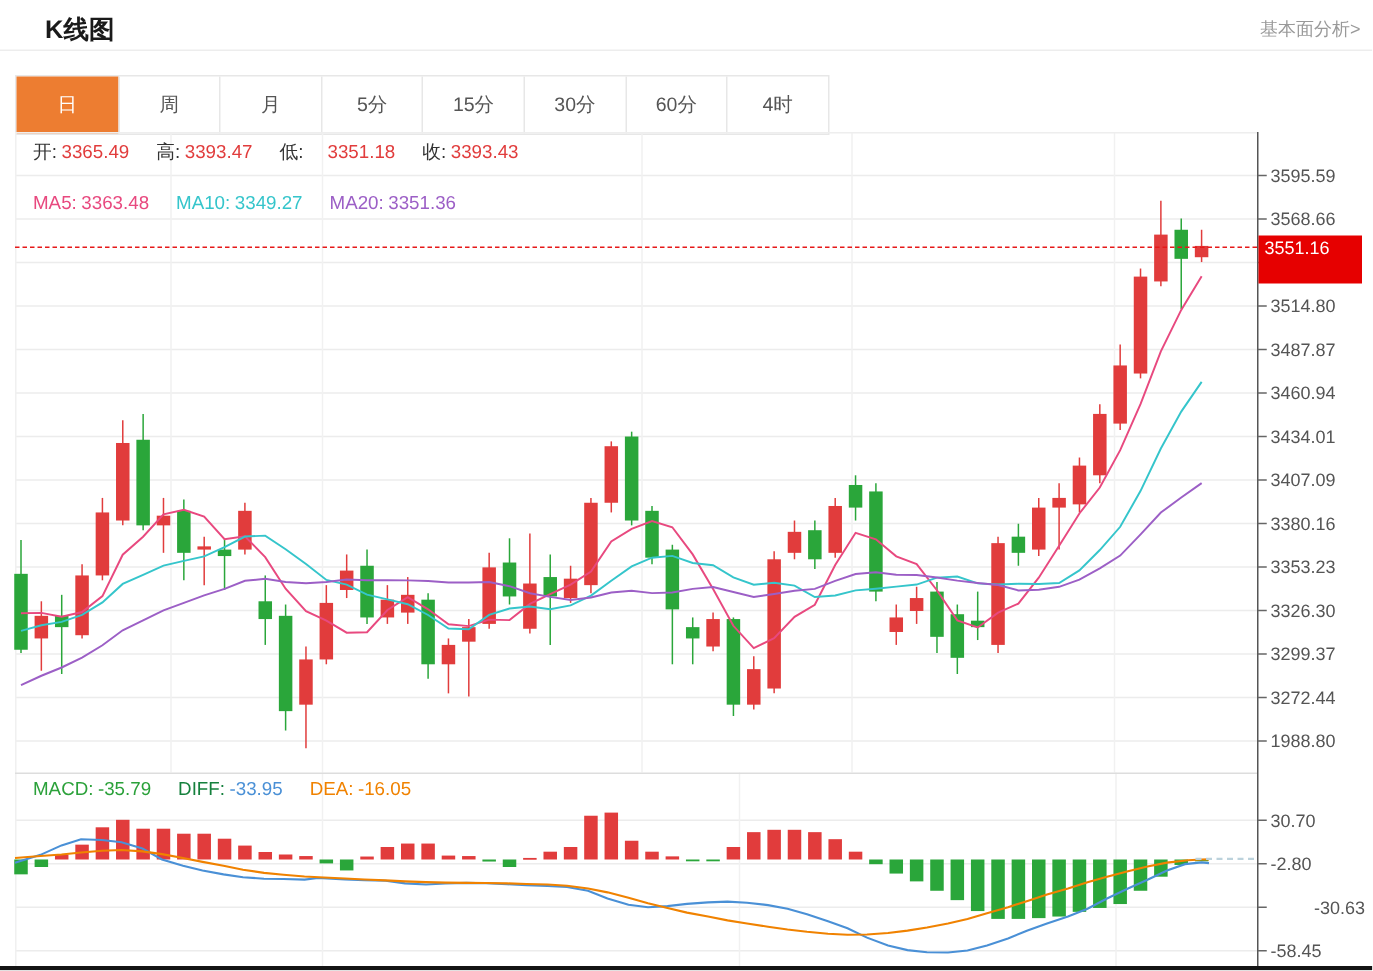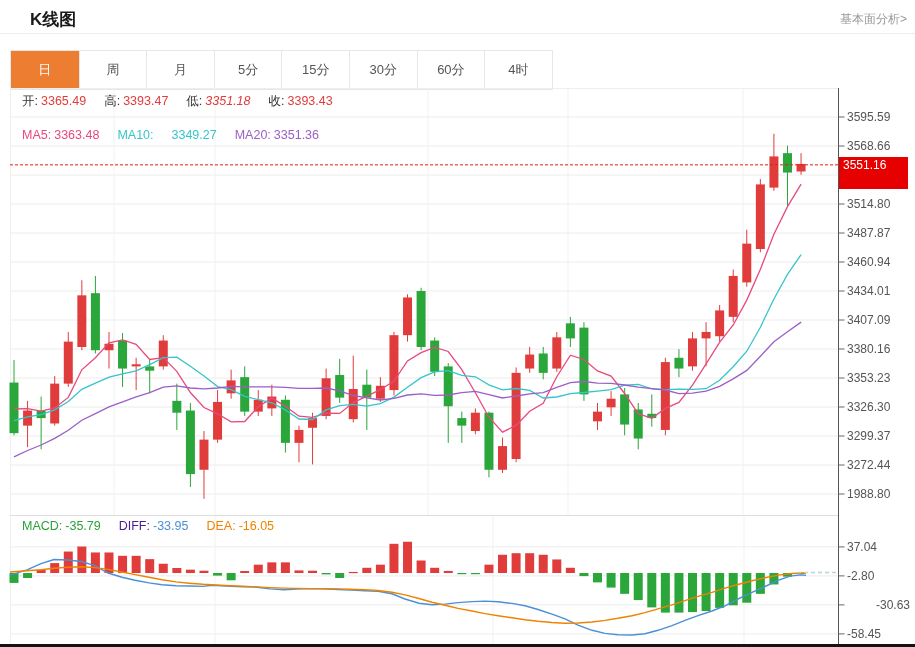--- a/index.html
+++ b/index.html
@@ -280,50 +280,50 @@
         <line x1="838.5" y1="546.9" x2="844.5" y2="546.9" stroke="#666"></line>
         <line x1="838.5" y1="575.9" x2="844.5" y2="575.9" stroke="#666"></line>
         <line x1="838.5" y1="604.9" x2="844.5" y2="604.9" stroke="#666"></line>
         <line x1="838.5" y1="633.9" x2="844.5" y2="633.9" stroke="#666"></line>
       </g>
     </svg>
 
   <div class="legend" id="ohlc-legend" style="left:22px;top:93px;">
       <span class="item"><span class="lab">开:</span><span style="color: rgb(225, 60, 60); margin-left: 3px;">3365.49</span></span>
       <span class="item"><span class="lab">高:</span><span style="color: rgb(225, 60, 60); margin-left: 3px;">3393.47</span></span>
-      <span class="item"><span class="lab">低:</span><span style="color: rgb(225, 60, 60); margin-left: 3px; font-style: italic;">3351.18</span></span>
+      <span class="item"><span class="lab">低:</span><span style="color: rgb(225, 60, 60); margin-left: 16px;">3351.18</span></span>
       <span class="item"><span class="lab">收:</span><span style="color: rgb(225, 60, 60); margin-left: 3px;">3393.43</span></span>
     </div>
   <div class="legend" id="ma-legend" style="left:22px;top:128px;">
       <span class="item"><span class="lab" style="color: rgb(232, 73, 127);">MA5:</span><span style="color: rgb(232, 73, 127); margin-left: 3px;">3363.48</span></span>
-      <span class="item"><span class="lab" style="color: rgb(53, 197, 203);">MA10:</span><span style="color: rgb(53, 197, 203); margin-left: 18px;">3349.27</span></span>
+      <span class="item"><span class="lab" style="color: rgb(53, 197, 203);">MA10:</span><span style="color: rgb(53, 197, 203); margin-left: 3px;">3349.27</span></span>
       <span class="item"><span class="lab" style="color: rgb(156, 95, 198);">MA20:</span><span style="color: rgb(156, 95, 198); margin-left: 3px;">3351.36</span></span>
     </div>
   <div class="legend" id="macd-legend" style="left:22px;top:519px;">
       <span class="item"><span class="lab" style="color: rgb(43, 161, 58);">MACD:</span><span style="color: rgb(43, 161, 58); margin-left: 3px;">-35.79</span></span>
-      <span class="item"><span class="lab" style="color: #4c1d95;">DIFF:</span><span style="color: rgb(74, 144, 214); margin-left: 3px;">-33.95</span></span>
+      <span class="item"><span class="lab" style="color: #15803d;">DIFF:</span><span style="color: rgb(74, 144, 214); margin-left: 3px;">-33.95</span></span>
       <span class="item"><span class="lab" style="color: rgb(240, 130, 0);">DEA:</span><span style="color: rgb(240, 130, 0); margin-left: 3px;">-16.05</span></span>
     </div>
 
   <div id="axis-labels">
       <div class="axis-label" style="top: 109px;">3595.59</div>
       <div class="axis-label" style="top: 138px;">3568.66</div>
       <div class="axis-label" style="top: 167px;">3541.73</div>
       <div class="axis-label" style="top: 196px;">3514.80</div>
       <div class="axis-label" style="top: 225px;">3487.87</div>
       <div class="axis-label" style="top: 254px;">3460.94</div>
       <div class="axis-label" style="top: 283px;">3434.01</div>
       <div class="axis-label" style="top: 312px;">3407.09</div>
       <div class="axis-label" style="top: 341px;">3380.16</div>
       <div class="axis-label" style="top: 370px;">3353.23</div>
       <div class="axis-label" style="top: 399px;">3326.30</div>
       <div class="axis-label" style="top: 428px;">3299.37</div>
       <div class="axis-label" style="top: 457px;">3272.44</div>
       <div class="axis-label" style="top: 486px;">1988.80</div>
-      <div class="axis-label" style="top: 538.9px;">37.04</div>
+      <div class="axis-label" style="top: 538.9px;">30.70</div>
       <div class="axis-label" style="top: 567.9px;">-2.80</div>
       <div class="axis-label" style="top: 596.9px; margin-left: 29px;">-30.63</div>
       <div class="axis-label" style="top: 625.9px;">-58.45</div>
     </div>
 
   <div class="price-badge">3551.16</div>
 
   <div class="bottom-bar"></div>
 </div>
 

